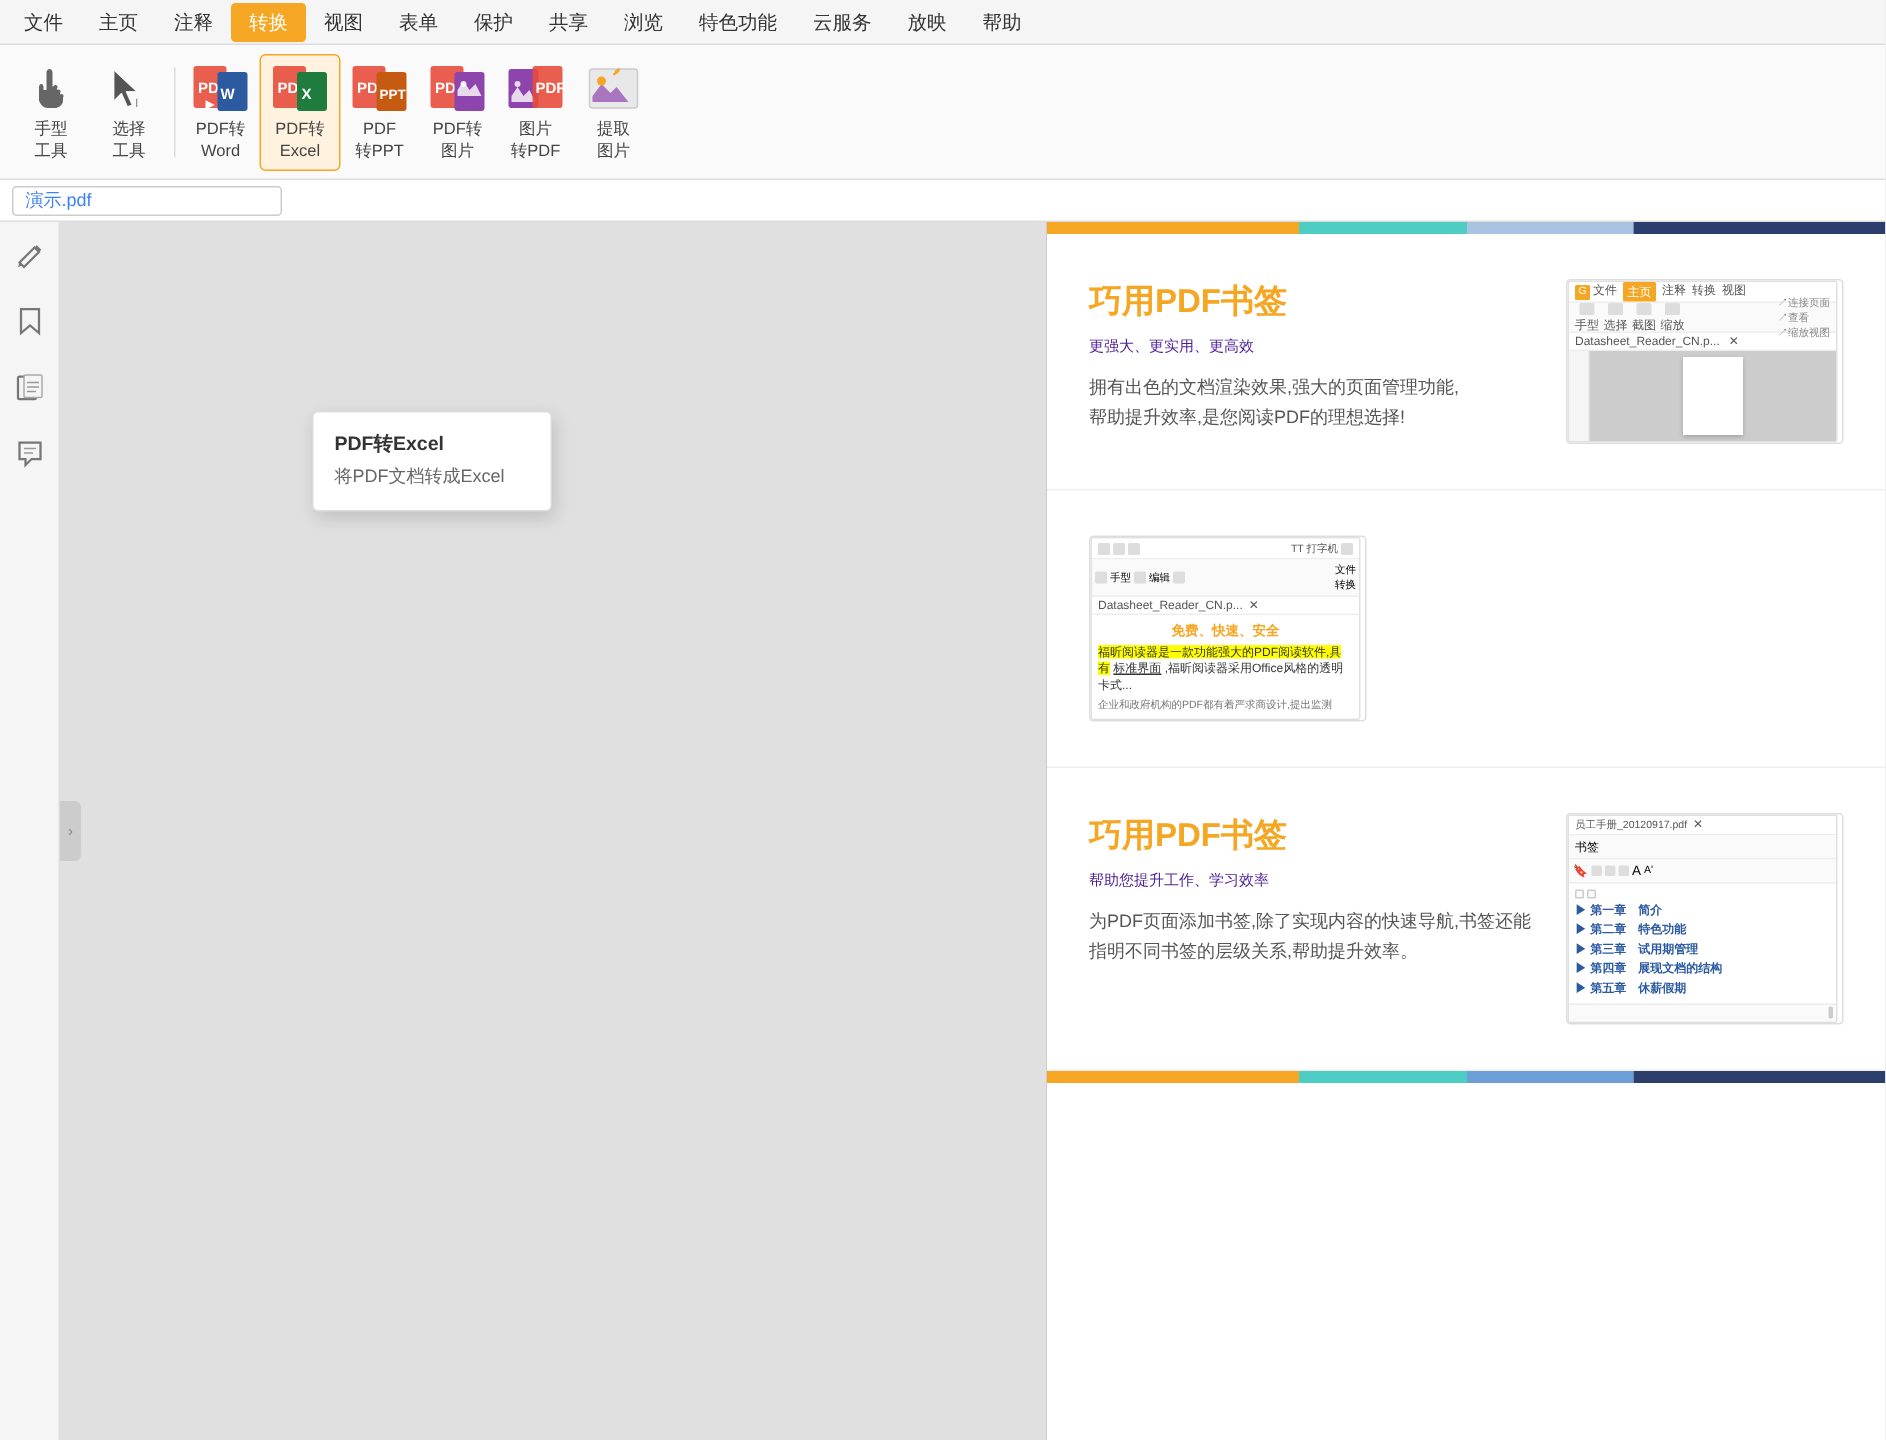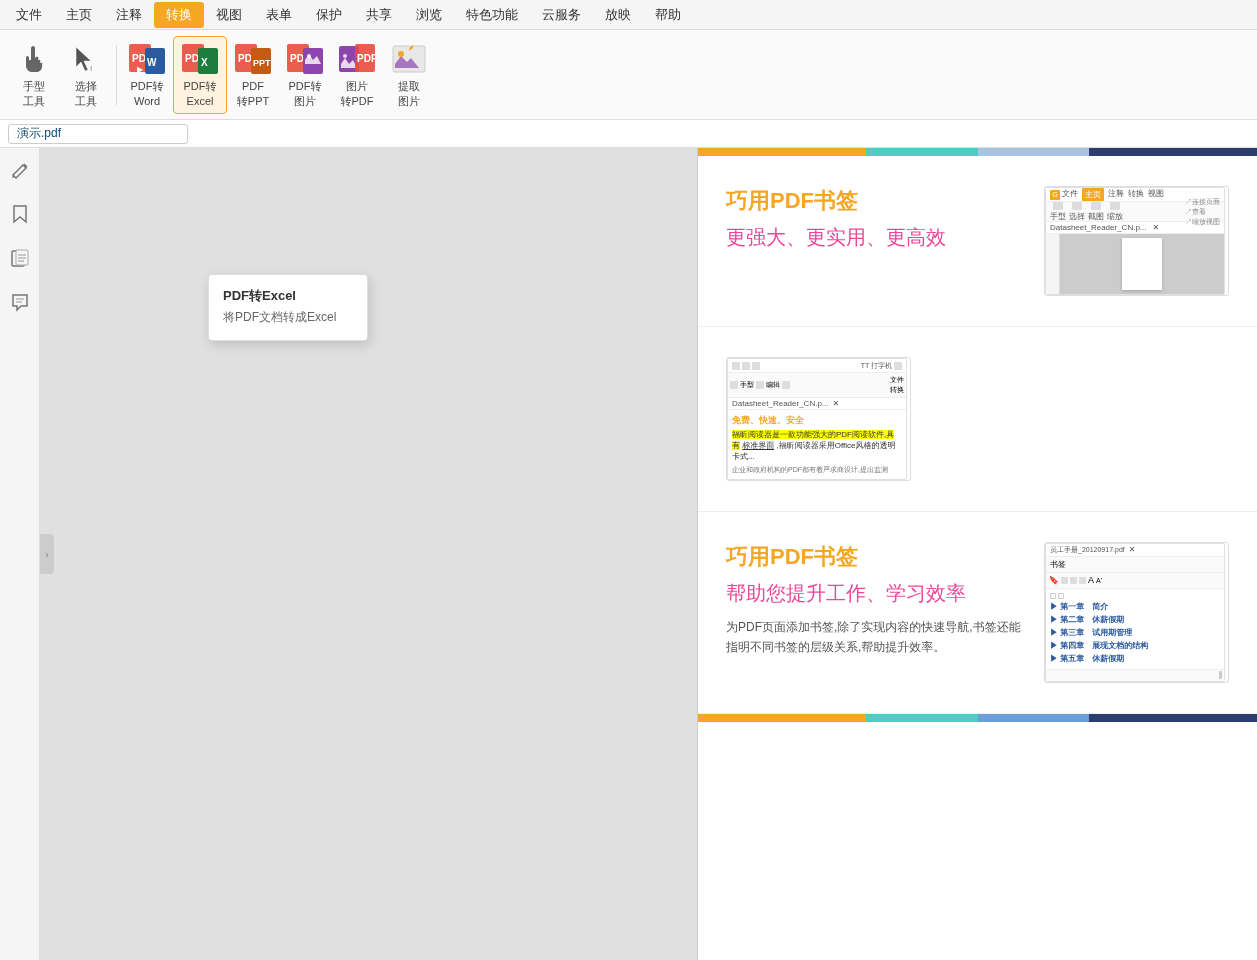--- a/index.html
+++ b/index.html
@@ -37,21 +37,21 @@
     
     .toolbar-divider { width: 1px; background: #ddd; height: 60px; margin: 0 4px; }
 
     
     .pathbar {
       background: #fff; border-bottom: 1px solid #ddd;
       display: flex; align-items: center; height: 28px; padding: 0 8px;
     }
     .pathbar input {
       border: 1px solid #ccc; border-radius: 3px; padding: 2px 8px;
-      font-size: 12px; color: #0c4a6e; width: 180px;
+      font-size: 12px; color: #3b82f6; width: 180px;
     }
 
     
     .main-area {
       display: flex; flex: 1; height: calc(960px - 30px - 90px - 28px);
       background: #e8e8e8;
     }
 
     
     .left-sidebar {
@@ -103,21 +103,21 @@
       height: 8px; display: flex;
     }
     .color-bar-seg { height: 8px; }
 
     
     .pdf-section {
       display: flex; padding: 30px 28px; border-bottom: 1px solid #eee; align-items: flex-start;
     }
     .pdf-text { flex: 1; padding-right: 16px; }
     .pdf-title { font-size: 22px; font-weight: bold; color: #f5a623; margin-bottom: 8px; }
-    .pdf-subtitle { font-size: 20px; font-weight: 500; color: #ec4899; margin-bottom: 10px; }
+    .pdf-subtitle { font-size: 10px; font-weight: 500; color: #4c1d95; margin-bottom: 10px; }
     .pdf-desc { font-size: 12px; color: #555; line-height: 1.7; }
     .pdf-preview {
       width: 185px; min-width: 185px; background: #fff;
       border: 1px solid #ddd; border-radius: 3px; overflow: hidden;
     }
 
     
     .mini-ui {
       width: 180px; border: 1px solid #e0e0e0; border-radius: 2px;
       background: #fff; font-size: 9px; overflow: hidden;
@@ -317,20 +317,21 @@
       <div class="color-bar-seg" style="background:#f5a623; flex:3;"></div>
       <div class="color-bar-seg" style="background:#4ecdc4; flex:2;"></div>
       <div class="color-bar-seg" style="background:#a8c4e0; flex:2;"></div>
       <div class="color-bar-seg" style="background:#2c3e6b; flex:3;"></div>
     </div>
 
     <div class="pdf-section">
       <div class="pdf-text">
         <div class="pdf-title">巧用PDF书签</div>
         <div class="pdf-subtitle">更强大、更实用、更高效</div>
+        <div class="pdf-desc">拥有出色的文档渲染效果,强大的页面管理功能,<br>帮助提升效率,是您阅读PDF的理想选择!</div>
       </div>
       <div class="pdf-preview">
         <div class="mini-ui">
           <div class="mini-top-bar">
             <div class="mini-logo">G</div>
             <div class="mini-menu-items">
               <span>文件</span>
               <span class="mini-menu-active">主页</span>
               <span>注释</span>
               <span>转换</span>
@@ -391,21 +392,21 @@
             <span>编辑</span>
             <div class="mini-tb-icon" style="width:8px;height:8px;"></div>
             <div style="flex:1;"></div>
             <span style="font-size:7px;">文件<br>转换</span>
           </div>
           <div class="mini-tab">
             <span>Datasheet_Reader_CN.p...</span>
               <span>✕</span>
           </div>
           <div style="padding:4px;background:#fff;min-height:55px;">
-            <div style="font-size:9px;font-weight:bold;color:#f5a623;margin-bottom:2px;">免费、快速、安全</div>
+            <div style="font-size:9px;font-weight:bold;color:#f5a623;margin-bottom:2px;text-align:center;">免费、快速、安全</div>
             <div style="font-size:8px;color:#333;line-height:1.4;">
               <span style="background:#ffff00;font-size:8px;">福昕阅读器是一款功能强大的PDF阅读软件,具有</span>
               <span style="text-decoration:underline;color:#333;font-size:8px;margin-top:16px;">标准界面</span>
               <span style="font-size:8px;">,福昕阅读器采用Office风格的透明卡式...</span>
             </div>
             <div style="font-size:7px;color:#777;margin-top:2px;">企业和政府机构的PDF都有着严求商设计,提出监测</div>
           </div>
         </div>
       </div>
     </div>
@@ -430,21 +431,21 @@
             <div class="mini-tb-icon" style="width:7px;height:7px;"></div>
             <span style="font-size:9px;">A</span>
             <span style="font-size:7px;">A'</span>
           </div>
           <div class="bkmk-content">
             <div style="display:flex;gap:2px;margin-bottom:1px;align-items:center;font-size:8px;">
               <div class="mini-tb-icon" style="width:6px;height:6px;background:#fafafa;border:1px solid #ccc;"></div>
               <div class="mini-tb-icon" style="width:6px;height:6px;background:#fafafa;border:1px solid #ccc;"></div>
             </div>
             <div class="bkmk-item">▶ 第一章　简介</div>
-            <div class="bkmk-item">▶ 第二章　休薪假期</div>
+            <div class="bkmk-item">▶ 第二章　特色功能</div>
             <div class="bkmk-item">▶ 第三章　试用期管理</div>
             <div class="bkmk-item">▶ 第四章　展现文档的结构</div>
             <div class="bkmk-item">▶ 第五章　休薪假期</div>
           </div>
           <div style="display:flex;align-items:center;height:12px;background:#fafafa;border-top:1px solid #eee;">
             <div style="width:3px;height:8px;background:#ccc;border-radius:1px;margin-left:auto;margin-right:2px;"></div>
           </div>
         </div>
       </div>
     </div>

